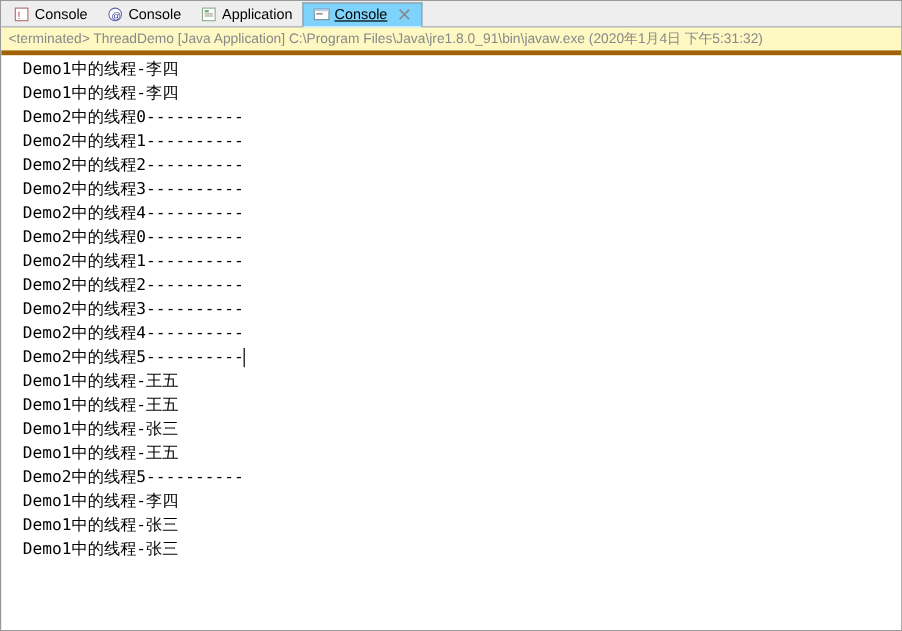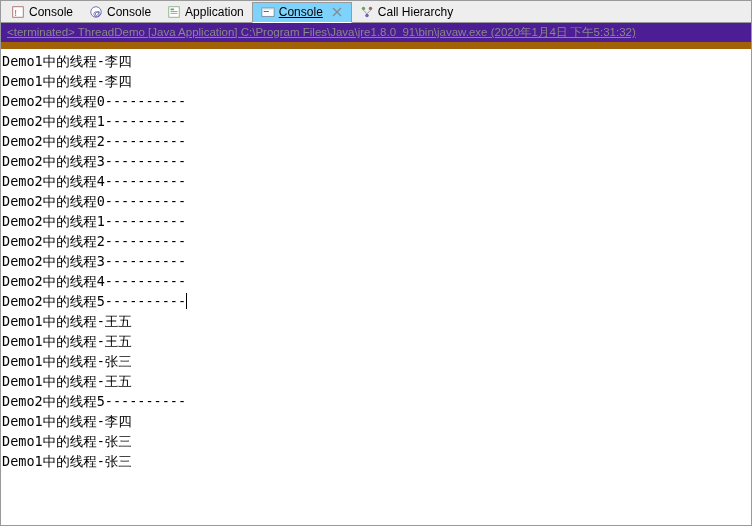--- a/index.html
+++ b/index.html
@@ -2,22 +2,22 @@
 <html><head>
 <meta charset="utf-8">
 <style>
 * { box-sizing: border-box; margin: 0; padding: 0; }
 body { font-family: "Microsoft YaHei", "SimSun", Arial, sans-serif; font-size: 12px; background: #fff; width: 752px; height: 526px; border: 1px solid #999; overflow: hidden; }
 .tabbar { display: flex; align-items: center; background: #eee; border-bottom: 1px solid #999; height: 22px; padding-left: 2px; }
 .tab { display: flex; align-items: center; padding: 2px 8px; height: 21px; cursor: pointer; gap: 4px; white-space: nowrap; }
 .tab.active { background: #7dd3fc; border: 1px solid #999; border-bottom: 1px solid #fff; margin-bottom: -1px; text-decoration: underline; }
 .tab .icon { width: 14px; height: 14px; display: inline-flex; align-items: center; justify-content: center; }
 .close-x { width: 12px; height: 12px; display: inline-flex; align-items: center; justify-content: center; color: #888; margin-left: 4px; font-family: Arial; }
-.status { padding: 2px 6px; color: #888; font-size: 11.5px; border-bottom: 7px solid #a16207; background: #4c1d95; text-decoration: underline; }
-.console { padding: 2px 1px; font-family: "SimSun","Microsoft YaHei",monospace; font-size: 13.5px; line-height: 20px; color: #000; white-space: pre; }
+.status { padding: 2px 6px; color: #888; font-size: 11.5px; border-bottom: 4px solid #a16207; background: #fef9c3; }
+.console { padding: 2px 18px; font-family: "SimSun","Microsoft YaHei",monospace; font-size: 13.5px; line-height: 20px; color: #000; white-space: pre; }
 .line { display: block; }
 .cursor { border-right: 1px solid #000; }
 </style>
 </head>
 <body>
 
 <div class="tabbar" id="tabbar">
     <div class="tab">
       <span class="icon">
         <svg viewBox="0 0 16 16" width="14" height="14">
@@ -55,26 +55,15 @@
           <rect x="3" y="7" width="6" height="1" fill="#555"></rect>
         </svg>
       </span>
       <span>Console</span>
       <span class="close-x">
         <svg width="10" height="10" viewBox="0 0 10 10">
           <path d="M1 1 L9 9 M9 1 L1 9" stroke="#888" stroke-width="1.3"></path>
         </svg>
       </span>
     </div>
-    <div class="tab">
-      <span class="icon">
-        <svg viewBox="0 0 16 16" width="14" height="14">
-          <circle cx="4" cy="4" r="2" fill="#6a6"></circle>
-          <circle cx="12" cy="4" r="2" fill="#a66"></circle>
-          <circle cx="8" cy="12" r="2" fill="#66a"></circle>
-          <path d="M4 6 L8 10 M12 6 L8 10" stroke="#888" fill="none"></path>
-        </svg>
-      </span>
-      <span>Call Hierarchy</span>
-    </div>
   </div>
 <div class="status">&lt;terminated&gt; ThreadDemo [Java Application] C:\Program Files\Java\jre1.8.0_91\bin\javaw.exe (2020年1月4日 下午5:31:32)</div>
 <div class="console" id="console"><span class="line">Demo1中的线程-李四</span><span class="line">Demo1中的线程-李四</span><span class="line">Demo2中的线程0----------</span><span class="line">Demo2中的线程1----------</span><span class="line">Demo2中的线程2----------</span><span class="line">Demo2中的线程3----------</span><span class="line">Demo2中的线程4----------</span><span class="line">Demo2中的线程0----------</span><span class="line">Demo2中的线程1----------</span><span class="line">Demo2中的线程2----------</span><span class="line">Demo2中的线程3----------</span><span class="line">Demo2中的线程4----------</span><span class="line">Demo2中的线程5----------<span class="cursor"></span></span><span class="line">Demo1中的线程-王五</span><span class="line">Demo1中的线程-王五</span><span class="line">Demo1中的线程-张三</span><span class="line">Demo1中的线程-王五</span><span class="line">Demo2中的线程5----------</span><span class="line">Demo1中的线程-李四</span><span class="line">Demo1中的线程-张三</span><span class="line">Demo1中的线程-张三</span></div>
 
 </body></html>

